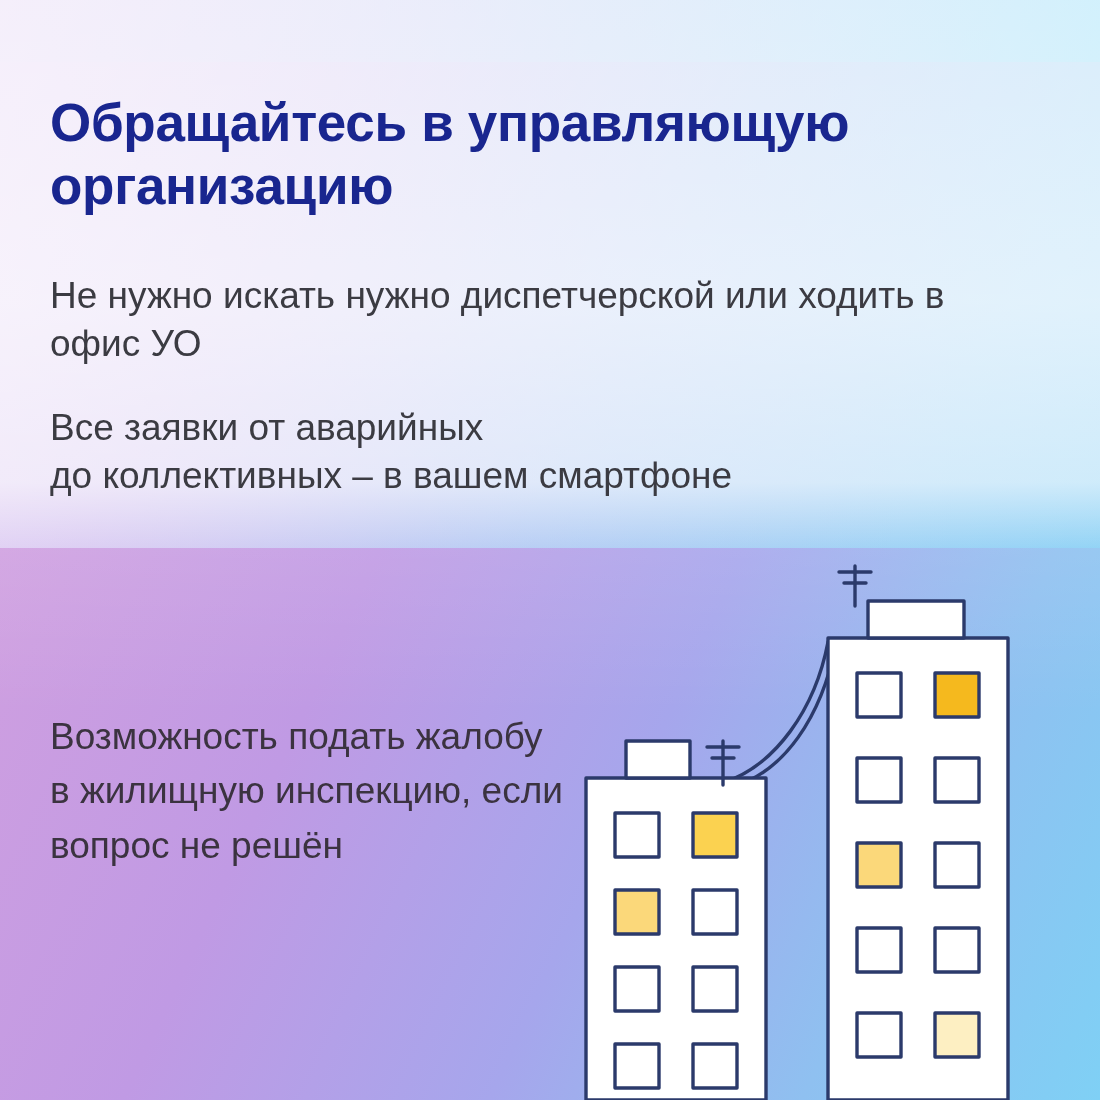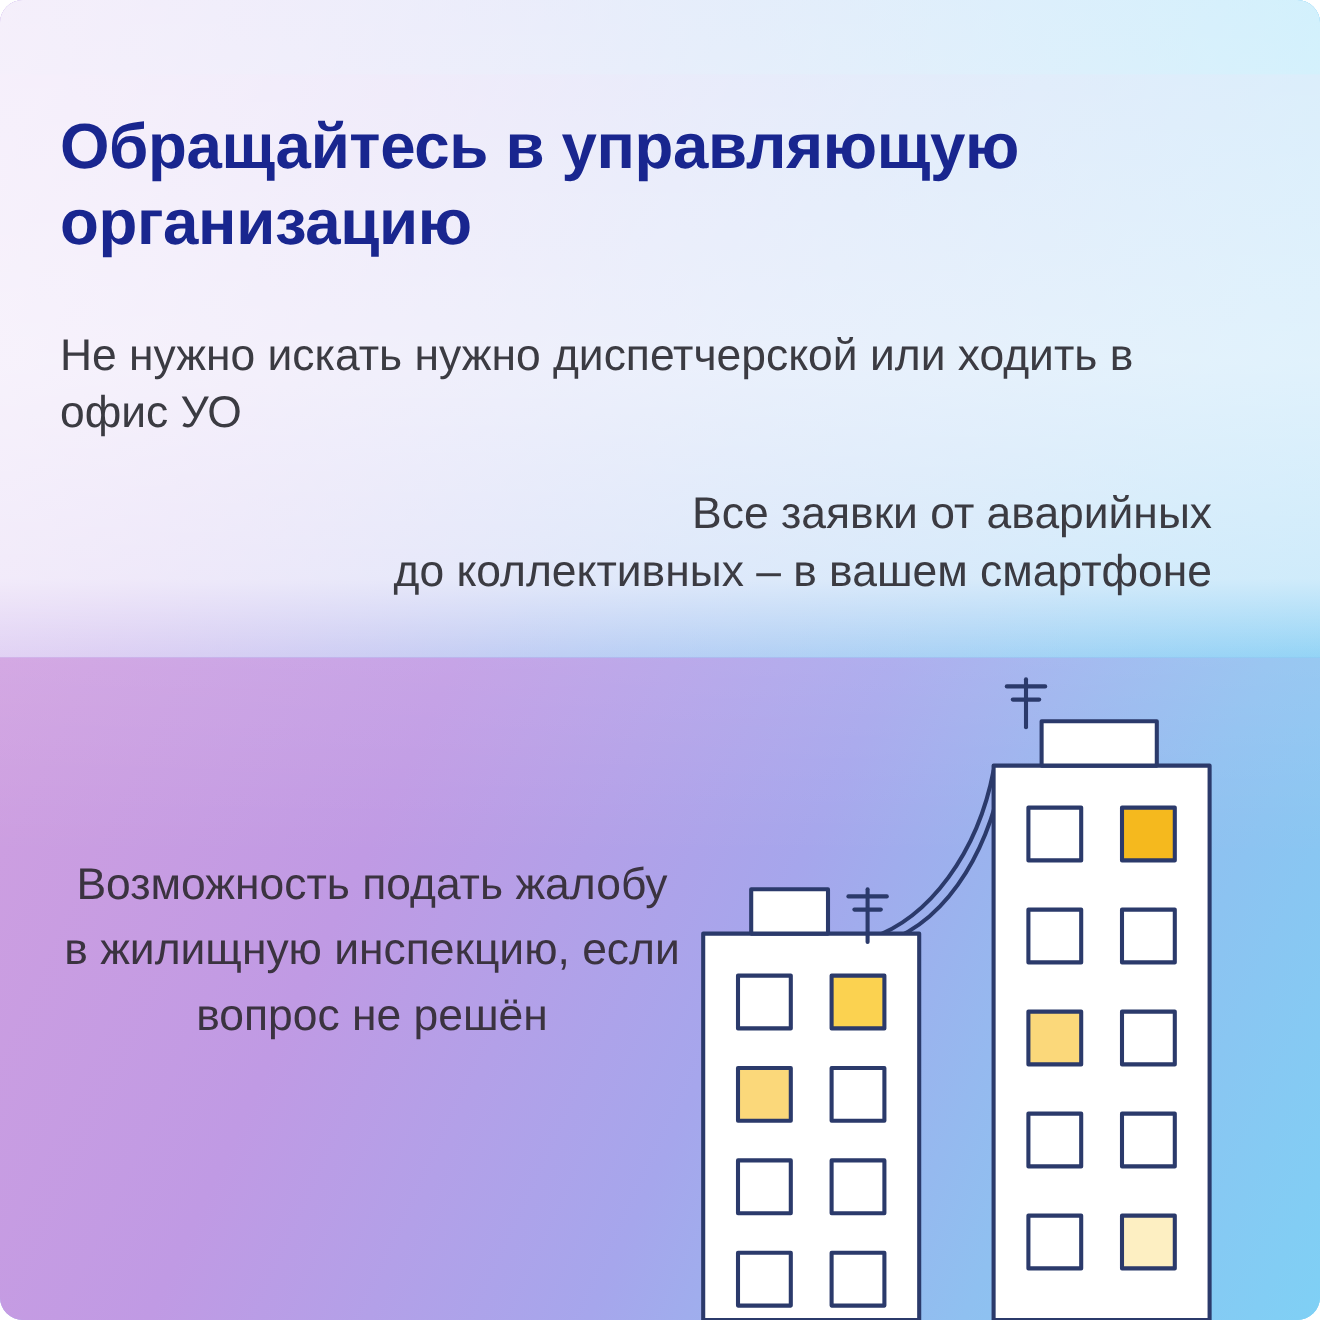--- a/index.html
+++ b/index.html
@@ -8,21 +8,20 @@
     background: #ffffff;
   }
   #poster {
     position: relative;
     width: 1100px;
     height: 1100px;
     overflow: hidden;
     font-family: "Liberation Sans", sans-serif;
     background:
       linear-gradient(118deg, #c9a2e6 0%, #b59ce6 22%, #8fb5ee 48%, #7fc6f2 70%, #6fd0f5 100%);
-    border-radius: 19px;
   }
   
   .top-veil {
     position: absolute;
     left: 0;
     top: 0;
     width: 1100px;
     height: 548px;
     background:
       linear-gradient(180deg, rgba(255,255,255,0.62) 0%, rgba(255,255,255,0.70) 55%, rgba(255,255,255,0.55) 88%, rgba(255,255,255,0.0) 100%),
@@ -74,32 +73,31 @@
   .para {
     position: absolute;
     left: 50px;
     width: 960px;
     color: #3b3b42;
     font-size: 37px;
     line-height: 1.30;
     font-weight: 400;
   }
   .para.p1 { top: 272px; }
-  .para.p2 { top: 404px; text-align: right; }
+  .para.p2 { top: 404px; }
 
   .para-lower {
     position: absolute;
     left: 50px;
     top: 710px;
     width: 520px;
     color: #3b3340;
     font-size: 37px;
     line-height: 1.47;
     font-weight: 400;
-    text-align: center;
   }
 
   
   .buildings {
     position: absolute;
     left: 560px;
     top: 560px;
     width: 540px;
     height: 540px;
   }

